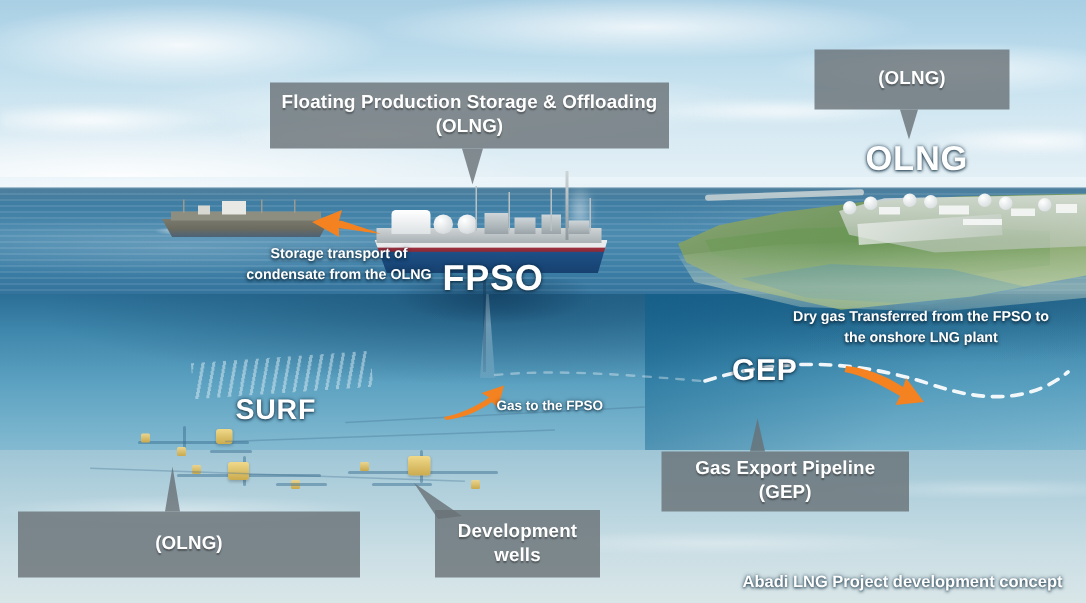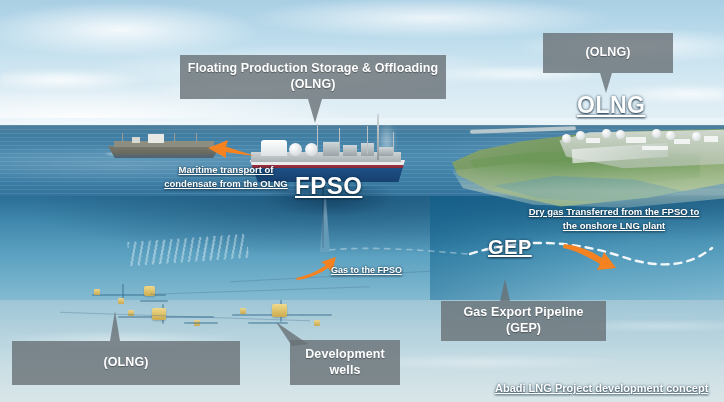--- a/index.html
+++ b/index.html
@@ -211,21 +211,20 @@
     text-shadow:0 1px 1px rgba(0,0,0,.35);
   }
   .lbl .ln{display:block;}
   .ptr{position:absolute;width:0;height:0;}
 
   
   .wt{
     position:absolute;color:#ffffff;font-weight:bold;
     text-shadow:0 1px 2px rgba(10,40,60,.85), 0 0 3px rgba(10,40,60,.6);
     white-space:nowrap;
-    text-decoration:underline;
   }
   .wt.center{text-align:center;white-space:normal;}
   .big{letter-spacing:.5px;}
 
   
   .arrow{position:absolute;}
 </style>
 </head>
 <body>
 
@@ -382,25 +381,26 @@
       <span class="ln">Gas Export Pipeline</span>
       <span class="ln">(GEP)</span>
     </div>
   </div>
   <div class="ptr" style="left:500px;top:279px;border-left:5px solid transparent;border-right:5px solid transparent;border-bottom:22px solid rgba(104,113,118,.80);"></div>
 
   <div class="wt big" style="left:577px;top:92px;font-size:23px;">OLNG</div>
 
   <div class="wt big" style="left:295px;top:172px;font-size:24px;">FPSO</div>
 
+  <div class="wt big" style="left:157px;top:263px;font-size:19px;">SURF</div>
 
   <div class="wt big" style="left:488px;top:236px;font-size:20px;">GEP</div>
 
   <div class="wt center" style="left:158px;top:163px;width:136px;font-size:9.5px;line-height:1.45;">
-    <span class="ln">Maritime transport of</span>
+    <span class="ln">Storage transport of</span>
     <span class="ln">condensate from the OLNG</span>
   </div>
 
   <div class="wt" style="left:331px;top:265px;font-size:9px;">Gas to the FPSO</div>
 
   <div class="wt center" style="left:524px;top:205px;width:180px;font-size:9.5px;line-height:1.45;">
     <span class="ln">Dry gas</span>
     <span class="ln">Transferred from the FPSO</span>
     <span class="ln">to the onshore LNG plant</span>
   </div>

